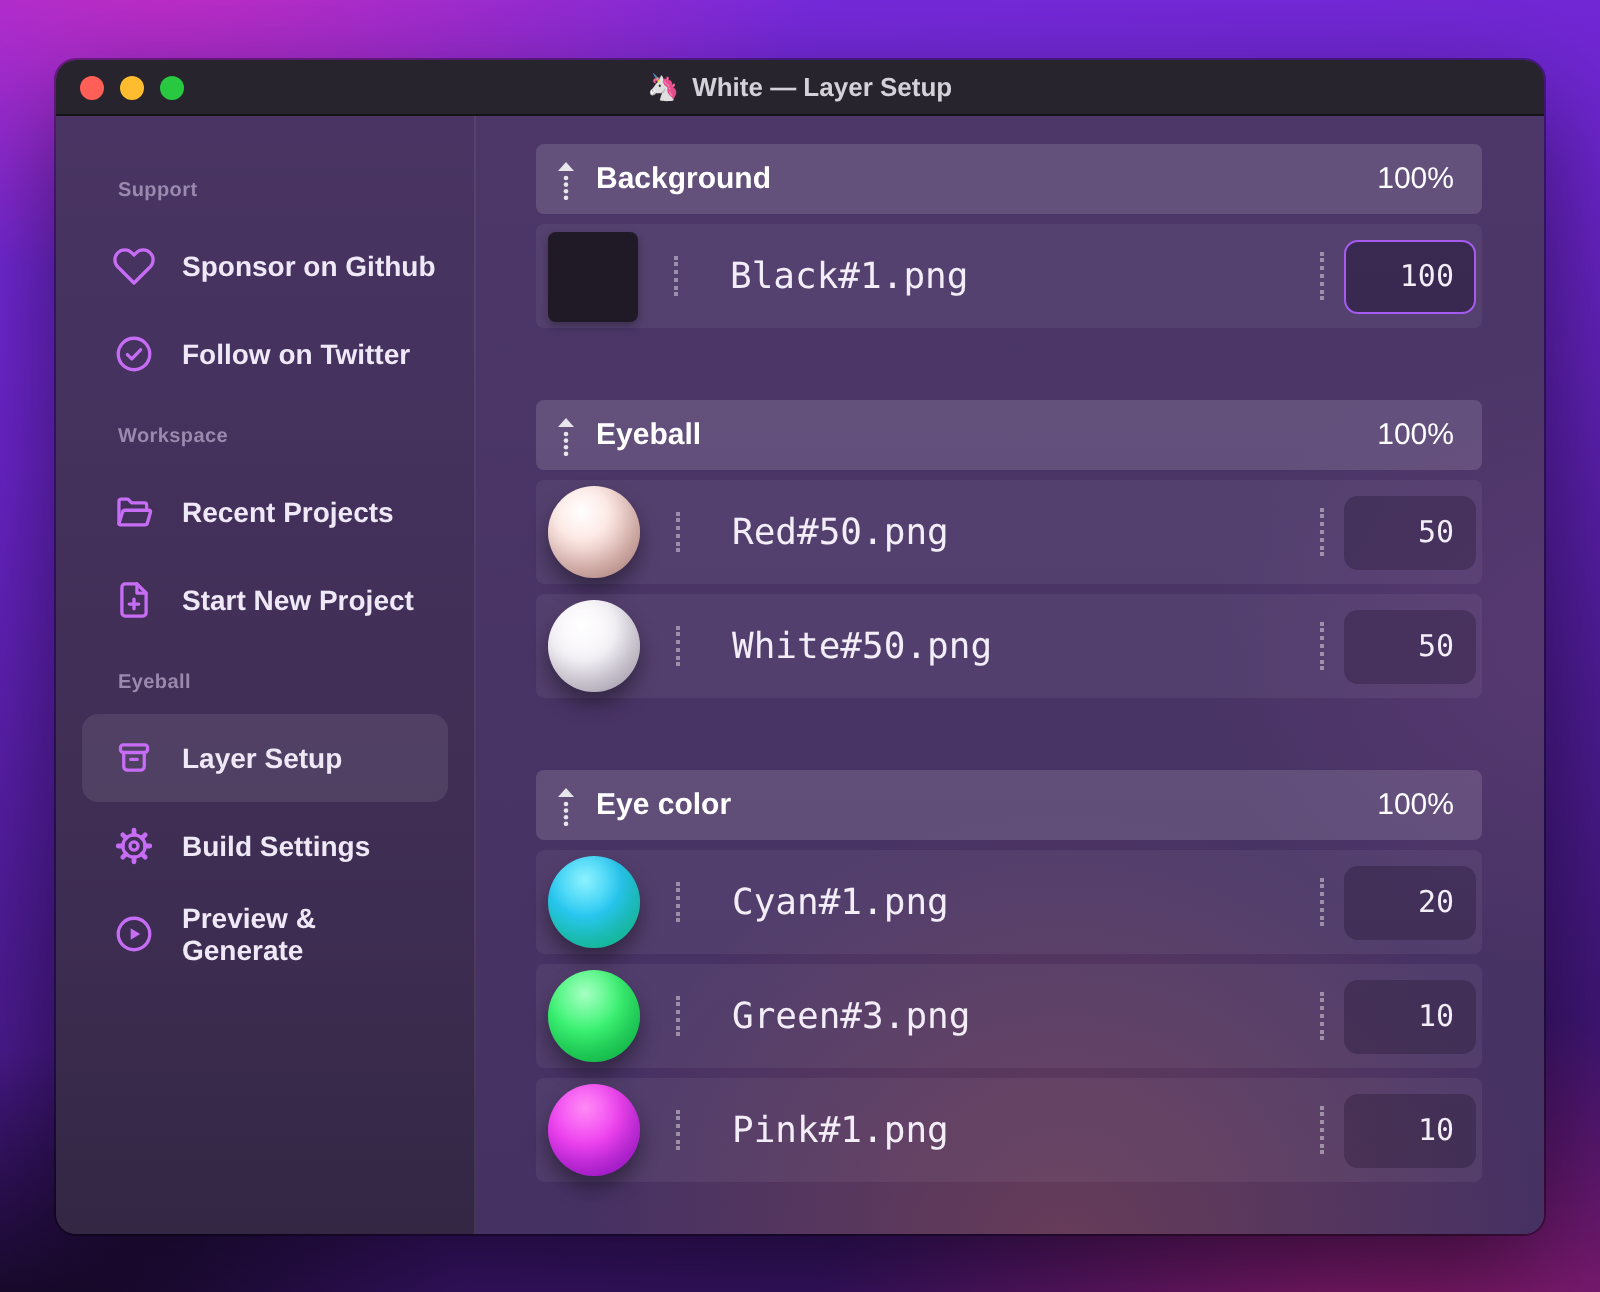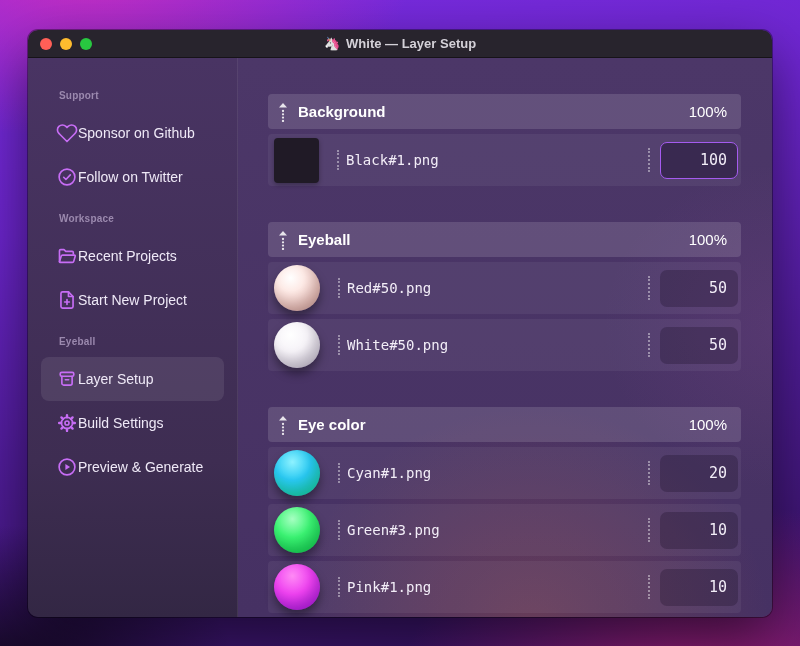--- a/index.html
+++ b/index.html
@@ -37,31 +37,31 @@
 
   
   .sidebar {
     flex:0 0 210px; width:210px; padding:32px 13px 0;
     background:linear-gradient(#493463, #3e2d52 72%, #332744);
     border-right:1px solid rgba(255,255,255,.08);
   }
   .section-label { color:#9b89ae; font-size:10px; font-weight:700; letter-spacing:.2px;
                    padding:0 18px; margin:14px 0 10px; }
   .section-label.first { margin-top:0; }
-  .side-item { height:44px; display:flex; align-items:center; 
-               padding:0 4px 0 15px; border-radius:8px; color:#efe9f7; font-size:14px; cursor:default; }
+  .side-item { height:44px; display:flex; align-items:center; gap:13px;
+               padding:0 4px 0 15px; border-radius:8px; color:#efe9f7; font-size:14px; cursor:default;font-weight:bold; }
   .side-item.selected { background:rgba(255,255,255,.085); }
   .sicon { width:22px; height:22px; flex:0 0 22px; display:flex; align-items:center; justify-content:center; }
   .sicon svg { width:22px; height:22px; stroke:#c76df5; fill:none;
                stroke-width:1.8; stroke-linecap:round; stroke-linejoin:round; }
   .sicon svg .fillacc { fill:#c76df5; stroke:none; }
 
   
   .content {
-    flex:1; min-width:0; padding:36px 31px 0 30px; overflow:hidden;
+    flex:1; min-width:0; padding:14px 31px 0 30px; overflow:hidden;
     background:
       radial-gradient(62% 55% at 55% 102%, rgba(198,92,58,.26), transparent 72%),
       radial-gradient(55% 45% at 104% 48%, rgba(150,75,165,.18), transparent 65%),
       linear-gradient(#4c3768, #463163);
   }
   .group { margin-bottom:36px; }
   .group-header {
     height:35px; border-radius:4px; background:rgba(255,255,255,.135);
     display:flex; align-items:center; gap:10px; padding:0 14px 0 10px;
     color:#ffffff; margin-bottom:5px;
@@ -80,25 +80,25 @@
   .thumb.sphere { width:46px; height:46px; flex-basis:46px; border-radius:50%;
     box-shadow:0 6px 10px rgba(0,0,0,.38), inset -5px -8px 12px rgba(0,0,0,.15); }
   .thumb.red-sphere   { background:radial-gradient(circle at 36% 28%, #ffffff 0%, #fdeae6 30%, #e9bfb9 66%, #c3908b 100%); }
   .thumb.white-sphere { background:radial-gradient(circle at 36% 28%, #ffffff 0%, #f6f3f8 38%, #d9d2e0 72%, #aea4ba 100%); }
   .thumb.cyan-sphere  { background:radial-gradient(circle at 40% 26%, #8ef2ff 0%, #29c9f2 42%, #12dd9a 96%); }
   .thumb.green-sphere { background:radial-gradient(circle at 40% 26%, #a6ffc2 0%, #3bf473 42%, #0bd14d 96%); }
   .thumb.pink-sphere  { background:radial-gradient(circle at 40% 26%, #ff8af5 0%, #ef42f1 42%, #a812e6 96%); }
 
   .vsep { width:0; height:20px; border-left:2px dotted rgba(255,255,255,.42); margin-left:18px; }
   .vsep.right { margin:0 10px 0 0; height:24px; }
-  .file { font-family:"DejaVu Sans Mono",monospace; font-size:14px; color:#f2edf7; margin-left:7px; }
+  .file { font-family:"DejaVu Sans Mono",monospace; font-size:18px; color:#f2edf7; margin-left:26px; }
   .spacer { flex:1; }
 
   .weight-input {
-    width:78px; height:37px; border-radius:7px; border:1px solid transparent;
+    width:66px; height:37px; border-radius:7px; border:1px solid transparent;
     background:rgba(18,8,30,.26); color:#f2edf7; text-align:right;
     font-family:"DejaVu Sans Mono",monospace; font-size:15px; padding:0 10px; outline:none;
   }
   .weight-input.focused { border:1.5px solid #a55bf0; background:rgba(22,9,38,.42); }
 </style>
 </head>
 <body>
 
 <div class="desktop">
   <div class="window">

